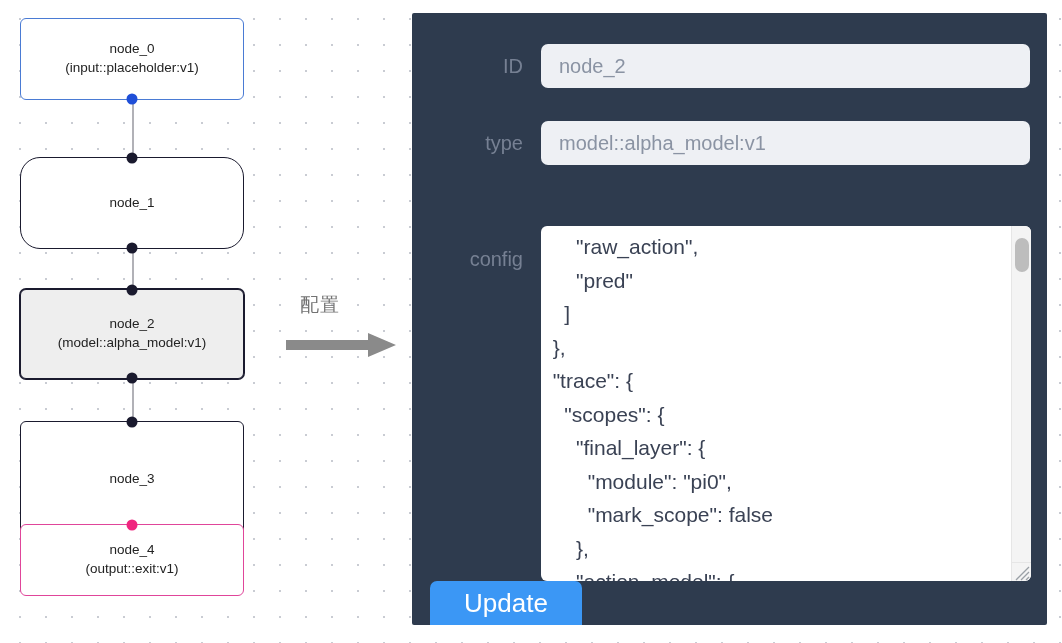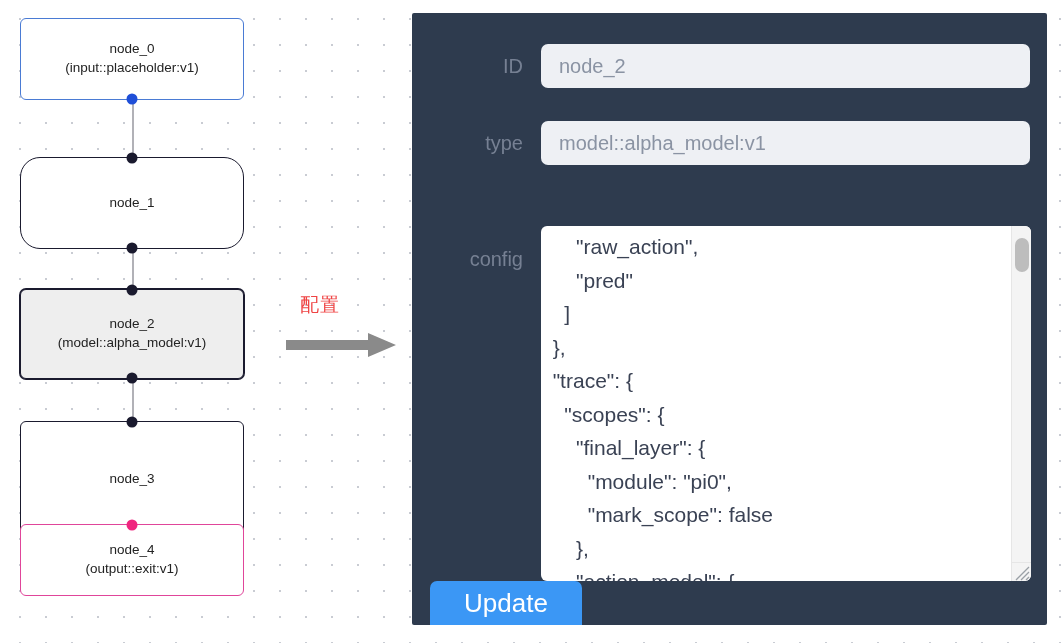--- a/index.html
+++ b/index.html
@@ -80,21 +80,21 @@
   #annot {
     position: absolute;
     left: 286px; top: 292px;
     width: 116px; height: 78px;
     z-index: 4;
   }
   #annot .atext {
     position: absolute;
     left: 14px; top: 0;
     font-size: 19px;
-    color: #ef4444;
+    color: #737373;
     font-family: "DejaVu Sans", "Liberation Sans", sans-serif;
     letter-spacing: 1px;
   }
   #annot .arrowwrap {
     position: absolute;
     left: 0; top: 40px;
     width: 112px; height: 26px;
   }
   
   #panel {

